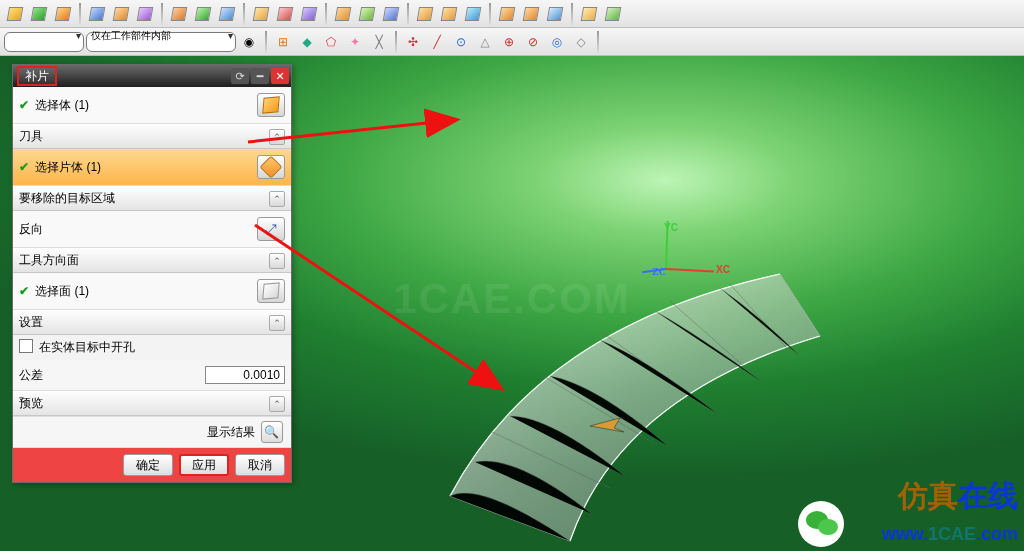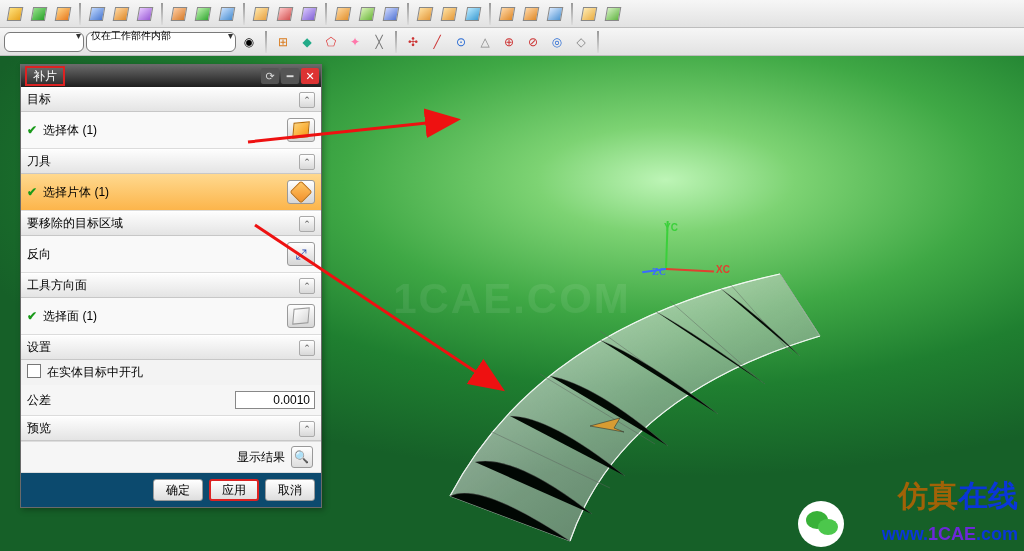--- a/index.html
+++ b/index.html
@@ -84,22 +84,22 @@
 
   .surface {
     position:absolute; left:420px; top:210px;
     width: 420px; height: 290px;
     opacity: 0.92;
   }
 
   
   .dialog {
     position: absolute;
-    left: 20px; top: 64px;
-    width: 302px;
+    left: 12px; top: 64px;
+    width: 280px;
     background: #f3f3f3;
     border: 1px solid #6a6a6a;
     box-shadow: 2px 2px 6px rgba(0,0,0,0.3);
   }
   .dlg-title {
     height: 22px;
     background: linear-gradient(#6a6a6a, #1e1e1e);
     color: #fff;
     display: flex; align-items: center;
     padding: 0 4px;
@@ -181,21 +181,21 @@
     width:14px; height:14px; border:1px solid #777; background:#fff;
     display:inline-block;
   }
   .num-input {
     width: 80px; height:18px; background:#fff; border:1px solid #888;
     text-align:right; padding:0 4px; font-size:12px;
   }
 
   .btn-row {
     display:flex; gap:6px; justify-content:flex-end;
-    padding:6px; background:#0c4a6e;
+    padding:6px; background:#ef4444;
   }
   .btn {
     min-width:50px; height:22px;
     background: linear-gradient(#fff,#dedede);
     border:1px solid #9a9a9a; border-radius:3px;
     display:flex; align-items:center; justify-content:center;
     font-size:12px; cursor:pointer;
   }
   .btn.hl { border:2px solid #d22; }
 
@@ -242,21 +242,21 @@
     position:absolute; right:6px; bottom:34px;
     font-size:30px; font-weight:bold;
     font-family: "KaiTi","STKaiti",serif;
   }
   .brand1 .a { color:#a16207; }
   .brand1 .b { color:#0a36d8; }
   .brand2 {
     position:absolute; right:6px; bottom:6px;
     font-size:18px; font-weight:bold;
   }
-  .brand2 .a { color:#6d28d9; }
+  .brand2 .a { color:#0f766e; }
   .brand2 .b { color:#0a36d8; }
 </style>
 </head>
 <body>
 
 <div class="toolbar1">
   <span class="tb-btn">
       <span class="tb-cube" style="--c1:#ffe07a;--c2:#e8a41f"></span>
     </span>
   <span class="tb-btn">
@@ -406,24 +406,20 @@
 <div class="dialog">
   <div class="dlg-title">
     <span class="name">补片</span>
     <span class="ctrls">
       <span class="tctrl pin">⟳</span>
       <span class="tctrl min">━</span>
       <span class="tctrl close">✕</span>
     </span>
   </div>
 
-  <div class="sec-head">
-    <span>目标</span>
-    <span class="chev up"></span>
-  </div>
   <div class="row">
     <span class="row-left">
       <span class="check">✔</span>
       <span>选择体 (1)</span>
     </span>
     <span class="pick-btn">
         <span class="pick-cube"></span>
       </span>
   </div>
 

